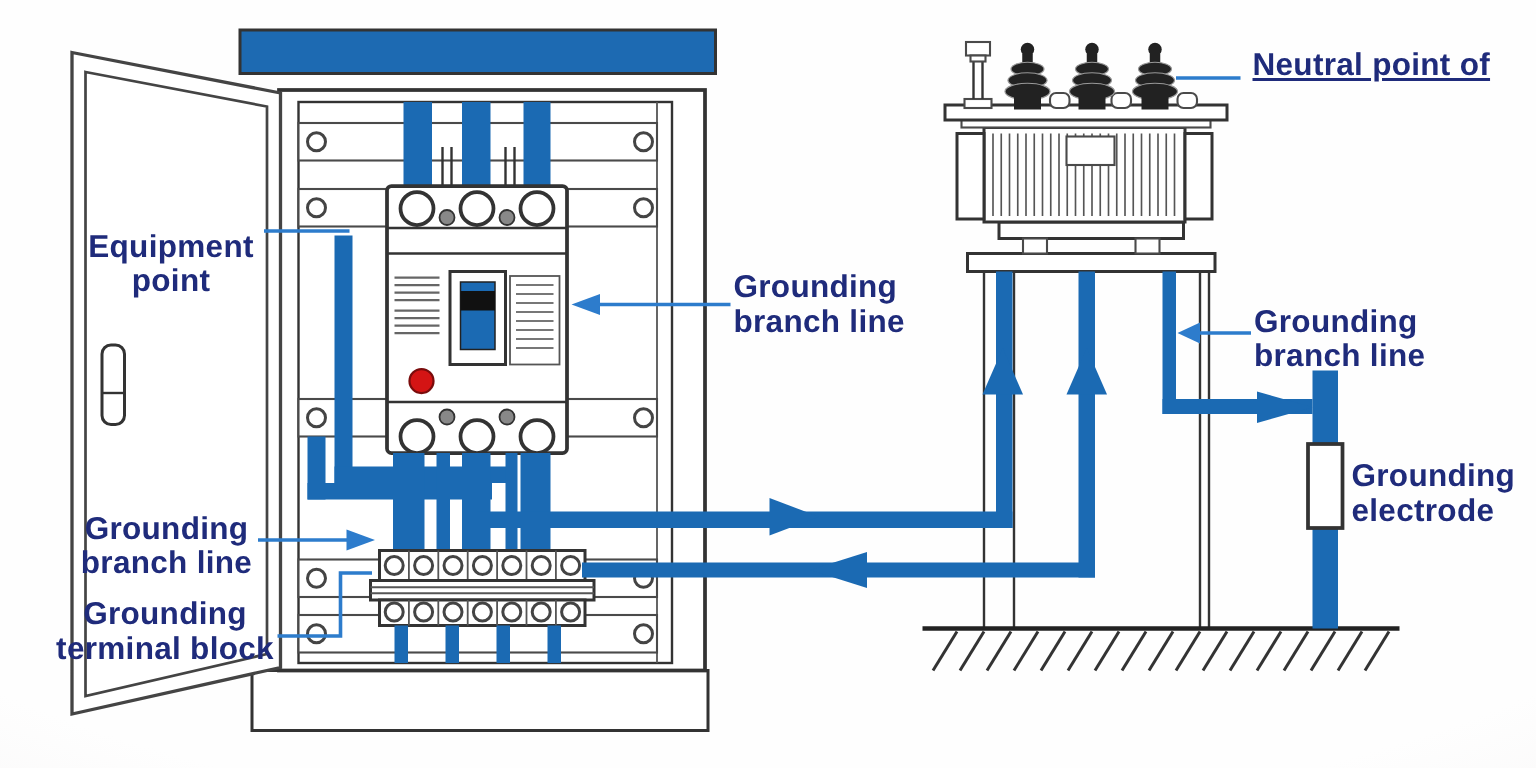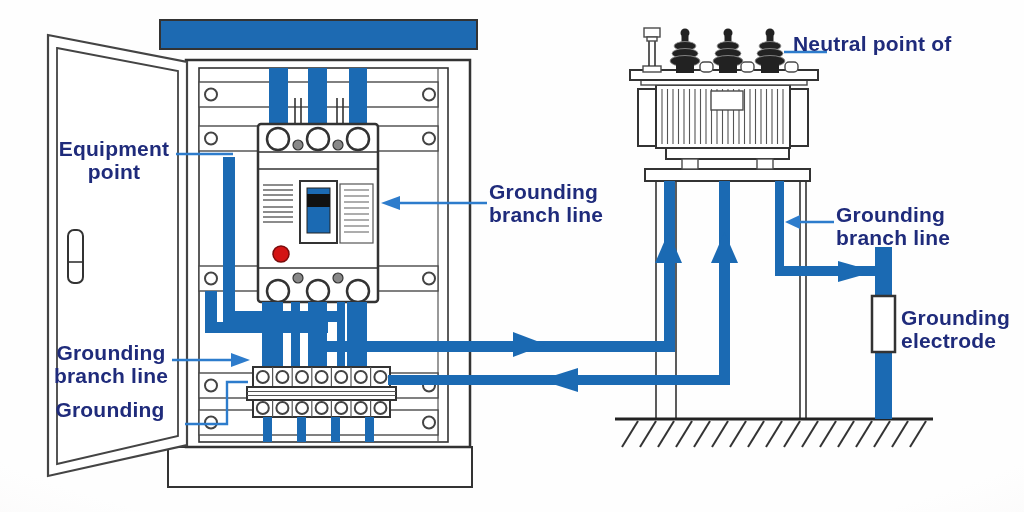--- a/index.html
+++ b/index.html
@@ -334,40 +334,41 @@
     <polygon points="231,353 231,367 250,360" class="leadfill"></polygon>
     <polyline points="185,424 227,424 227,382 248,382" class="leader"></polyline>
     <line x1="400" y1="203" x2="487" y2="203" class="leader"></line>
     <polygon points="400,196 400,210 381,203" class="leadfill"></polygon>
     <line x1="784" y1="52" x2="827" y2="52" class="leader"></line>
     <line x1="798" y1="222" x2="834" y2="222" class="leader"></line>
     <polygon points="800,215 800,229 785,222" class="leadfill"></polygon>
   </g>
 </svg>
 
-<div class="lbl ctr" style="left:38px;top:137px;width:152px;">
+<div class="lbl ctr" style="left:38px;top:153px;width:152px;">
   <span>Equipment</span><br>
   <span>point</span>
 </div>
 
 <div class="lbl ctr" style="left:35px;top:341px;width:152px;">
   <span>Grounding</span><br>
   <span>branch line</span>
 </div>
 
 <div class="lbl ctr" style="left:22px;top:398px;width:176px;">
   <span>Grounding</span><br>
+  <span>terminal block</span>
 </div>
 
 <div class="lbl" style="left:489px;top:180px;">
   <span>Grounding</span><br>
   <span>branch line</span>
 </div>
 
-<div class="lbl" style="left:793px;top:32px;">
+<div class="lbl" style="left:835px;top:32px;text-decoration:underline;">
   <span>Neutral point of</span><br>
 </div>
 
 <div class="lbl" style="left:836px;top:203px;">
   <span>Grounding</span><br>
   <span>branch line</span>
 </div>
 
 <div class="lbl" style="left:901px;top:306px;">
   <span>Grounding</span><br>

